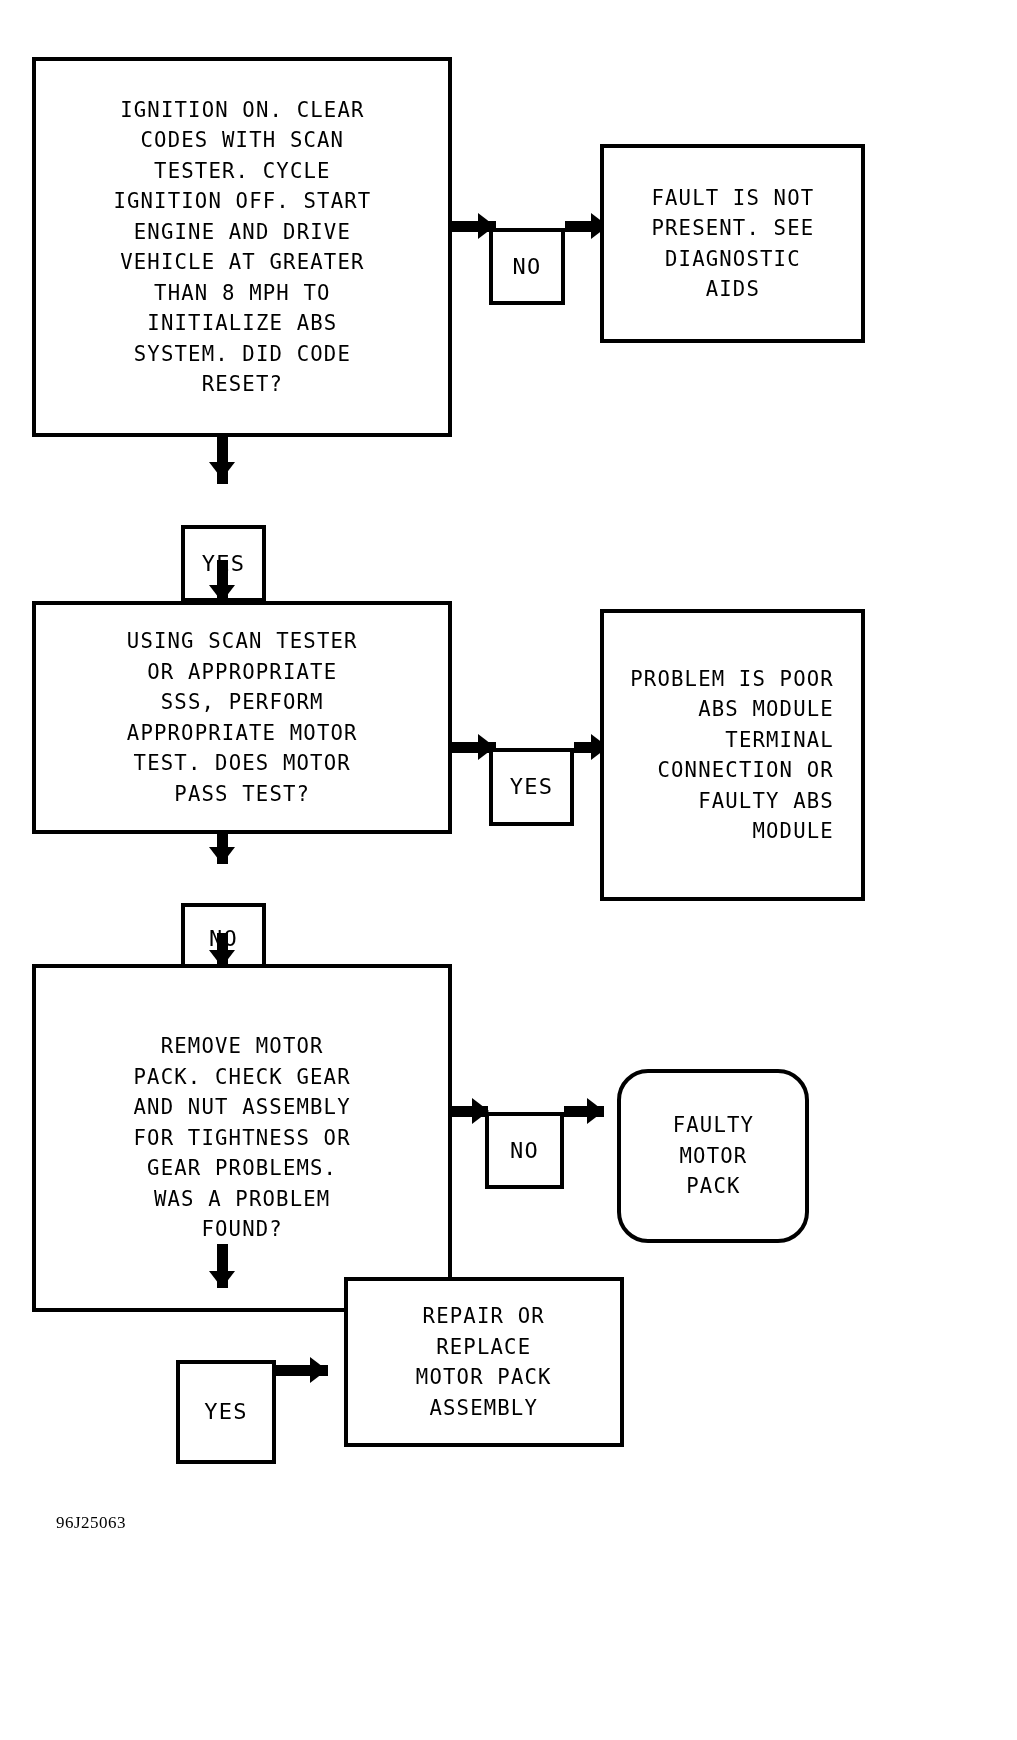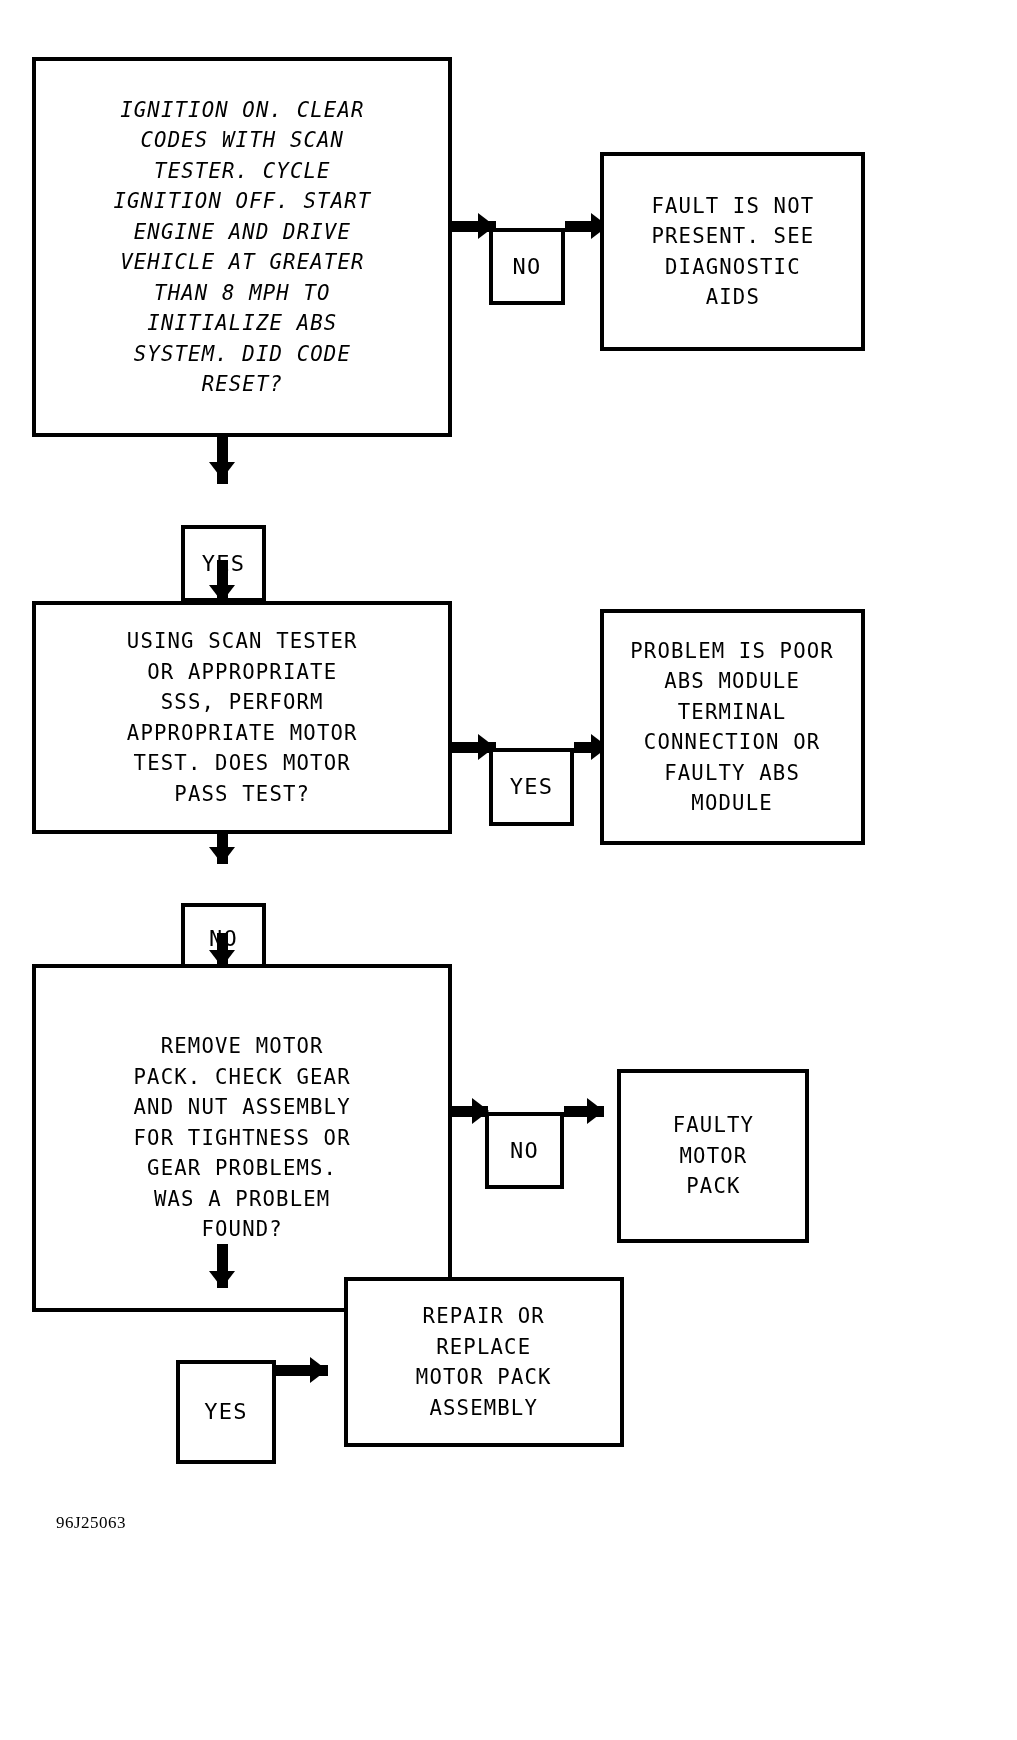--- a/index.html
+++ b/index.html
@@ -62,21 +62,21 @@
     font-size:17px;
     letter-spacing:0.5px;
     color:#000;
   }
 </style>
 </head>
 <body>
 
 <div id="stage">
 
-  <div class="box" style="left:32px;top:57px;width:420px;height:380px;font-style:italic;">
+  <div class="box" style="left:32px;top:57px;width:420px;height:380px;">
     <div class="txt">IGNITION ON. CLEAR
 CODES WITH SCAN
 TESTER. CYCLE
 IGNITION OFF. START
 ENGINE AND DRIVE
 VEHICLE AT GREATER
 THAN 8 MPH TO
 INITIALIZE ABS
 SYSTEM. DID CODE
 RESET?</div>
@@ -85,21 +85,21 @@
   <div class="seg-h" style="left:452px;top:221px;width:44px;"></div>
   <div class="arw-r" style="left:478px;top:213px;"></div>
 
   <div class="label-box" style="left:489px;top:186px;width:76px;height:77px;">
     <div class="txt">NO</div>
   </div>
 
   <div class="seg-h" style="left:565px;top:221px;width:43px;"></div>
   <div class="arw-r" style="left:591px;top:213px;"></div>
 
-  <div class="box" style="left:600px;top:144px;width:265px;height:199px;margin-top:8px;">
+  <div class="box" style="left:600px;top:144px;width:265px;height:199px;">
     <div class="txt">FAULT IS NOT
 PRESENT. SEE
 DIAGNOSTIC
 AIDS</div>
   </div>
 
   <div class="seg-v" style="left:217px;top:437px;height:47px;"></div>
   <div class="arw-d" style="left:209px;top:462px;"></div>
 
   <div class="label-box" style="left:181px;top:483px;width:85px;height:77px;">
@@ -121,21 +121,21 @@
   <div class="seg-h" style="left:452px;top:742px;width:44px;"></div>
   <div class="arw-r" style="left:478px;top:734px;"></div>
 
   <div class="label-box" style="left:489px;top:706px;width:85px;height:78px;">
     <div class="txt">YES</div>
   </div>
 
   <div class="seg-h" style="left:574px;top:742px;width:34px;"></div>
   <div class="arw-r" style="left:591px;top:734px;"></div>
 
-  <div class="box" style="left:600px;top:609px;width:265px;height:236px;">
+  <div class="box" style="left:600px;top:609px;width:265px;height:292px;text-align:right;">
     <div class="txt">PROBLEM IS POOR
 ABS MODULE
 TERMINAL
 CONNECTION OR
 FAULTY ABS
 MODULE</div>
   </div>
 
   <div class="seg-v" style="left:217px;top:834px;height:30px;"></div>
   <div class="arw-d" style="left:209px;top:847px;"></div>
@@ -160,21 +160,21 @@
   <div class="seg-h" style="left:452px;top:1106px;width:36px;"></div>
   <div class="arw-r" style="left:472px;top:1098px;"></div>
 
   <div class="label-box" style="left:485px;top:1070px;width:79px;height:77px;">
     <div class="txt">NO</div>
   </div>
 
   <div class="seg-h" style="left:564px;top:1106px;width:40px;"></div>
   <div class="arw-r" style="left:587px;top:1098px;"></div>
 
-  <div class="box" style="left:617px;top:1069px;width:192px;height:174px;">
+  <div class="box" style="left:617px;top:1069px;width:192px;height:174px;border-radius:31px;">
     <div class="txt">FAULTY
 MOTOR
 PACK</div>
   </div>
 
   <div class="seg-v" style="left:217px;top:1244px;height:44px;"></div>
   <div class="arw-d" style="left:209px;top:1271px;"></div>
 
   <div class="label-box" style="left:176px;top:1318px;width:100px;height:104px;">
     <div class="txt">YES</div>

